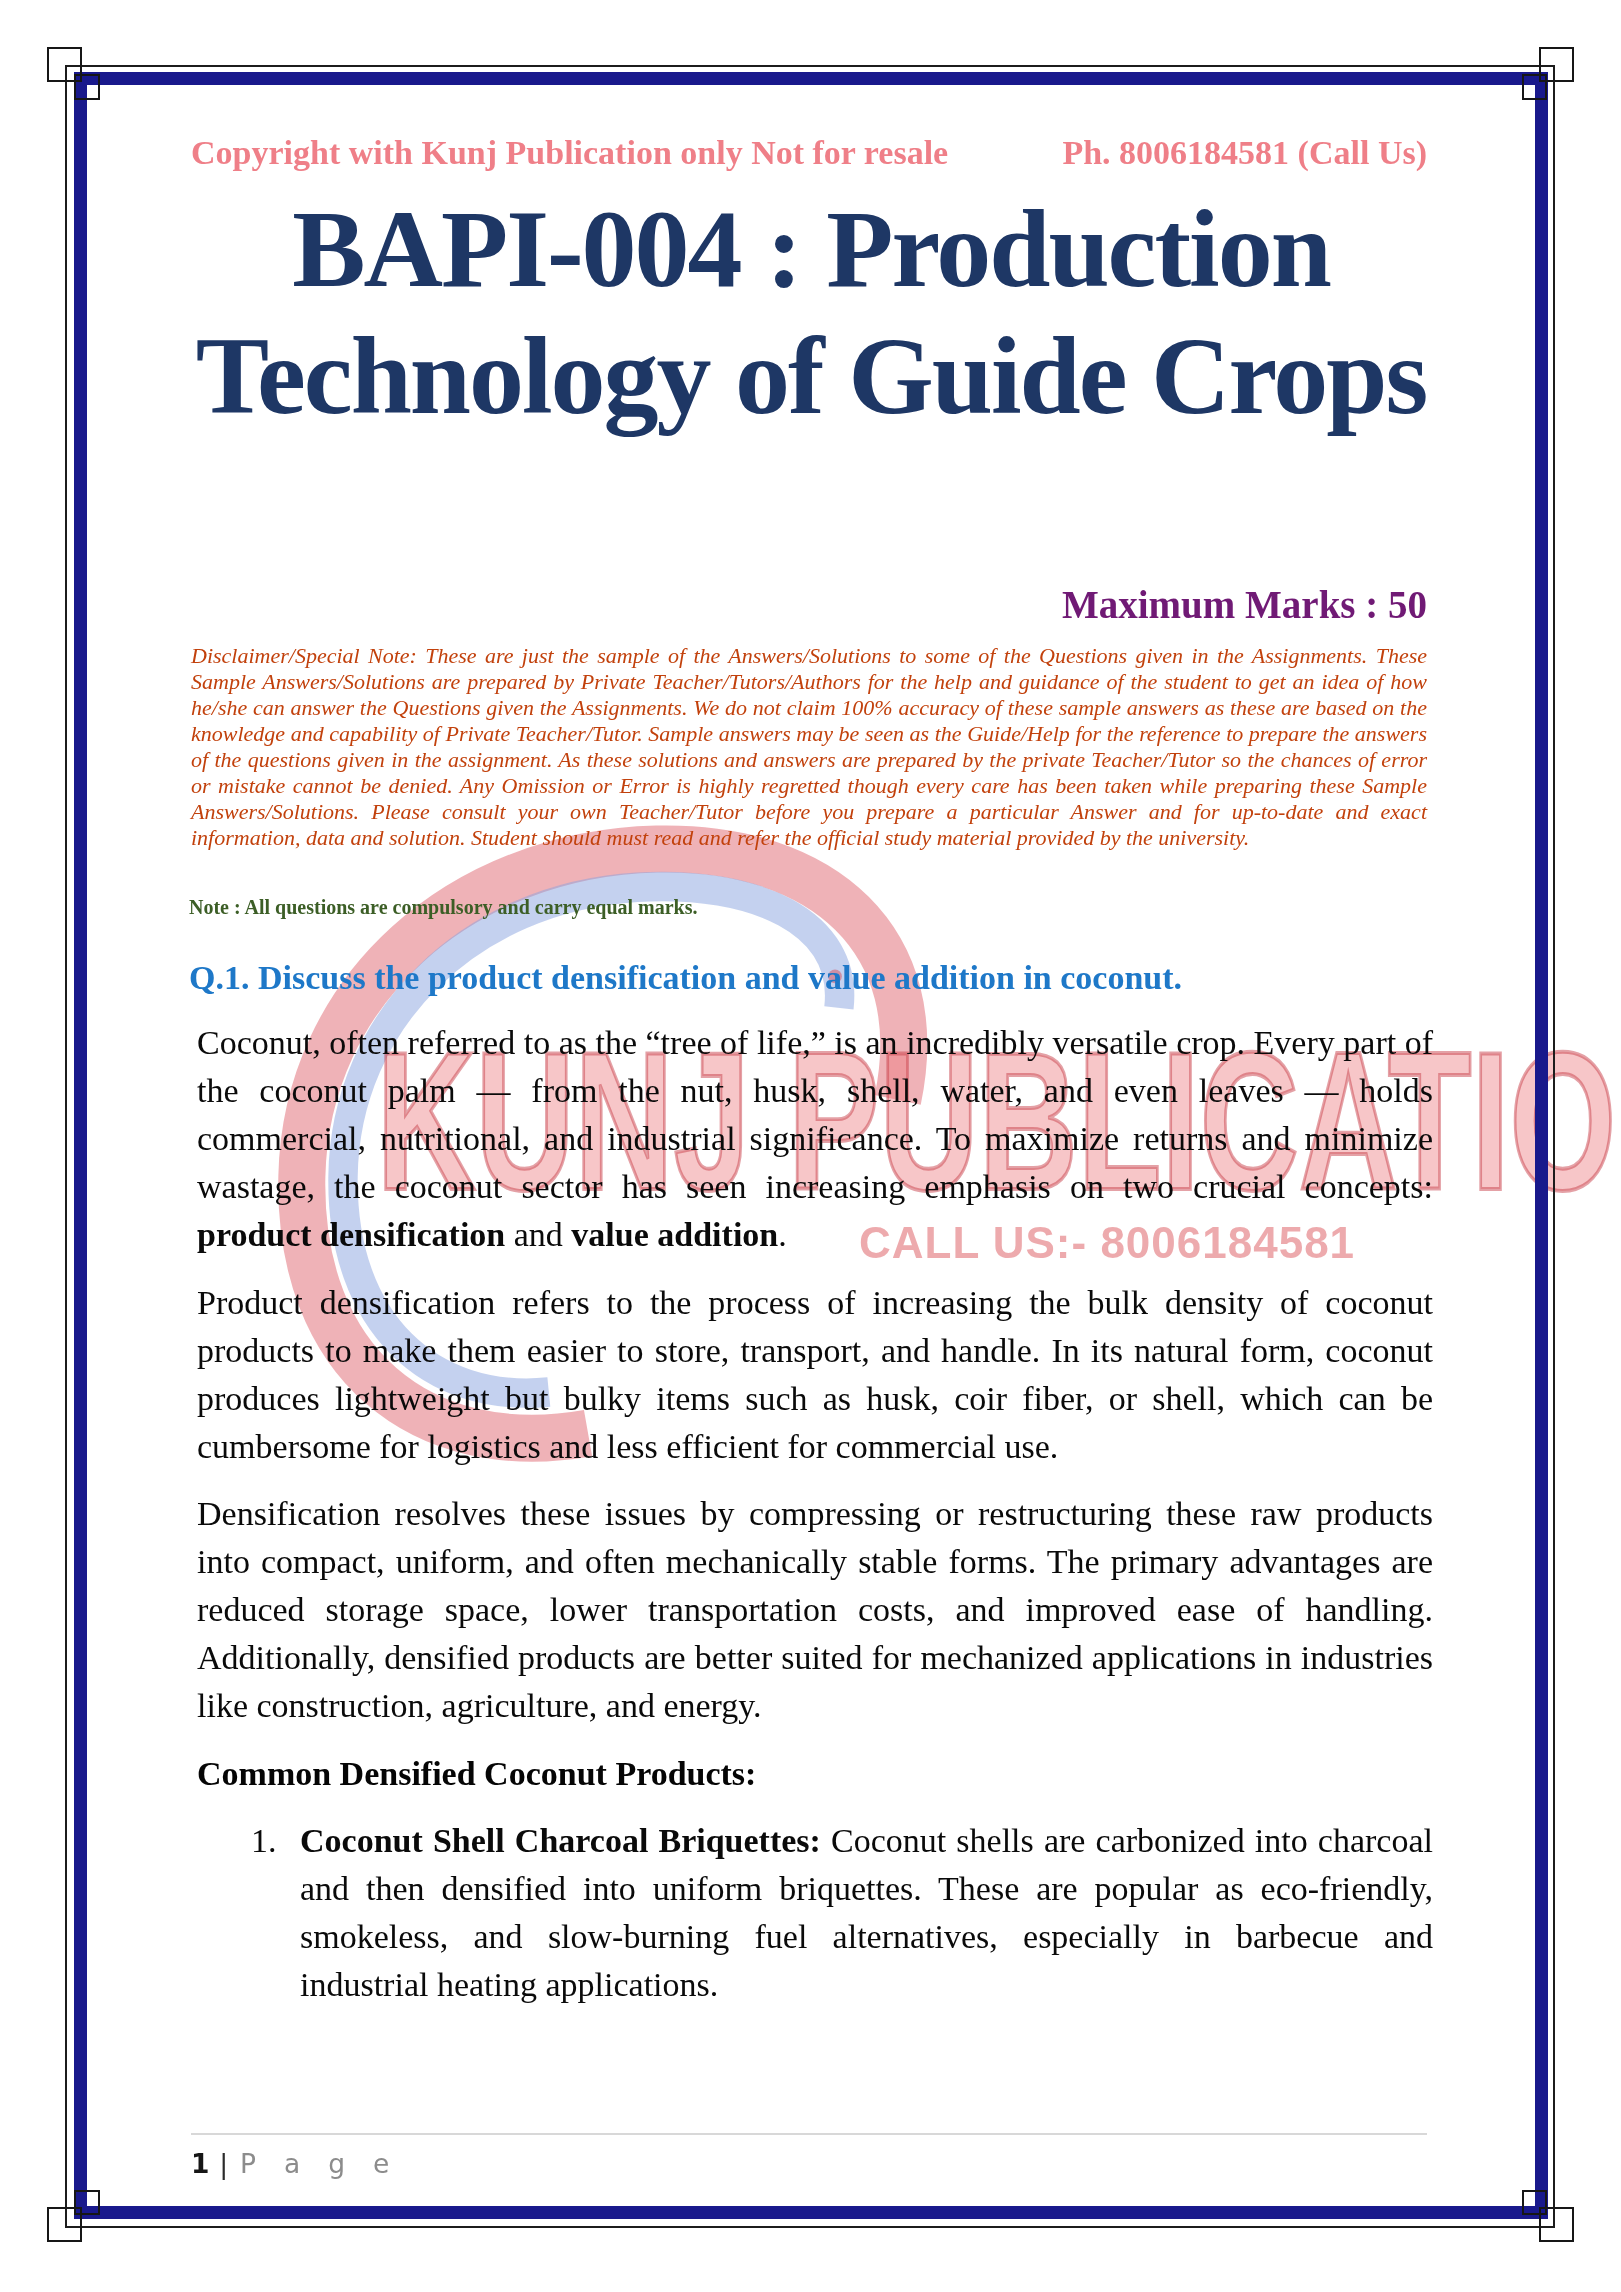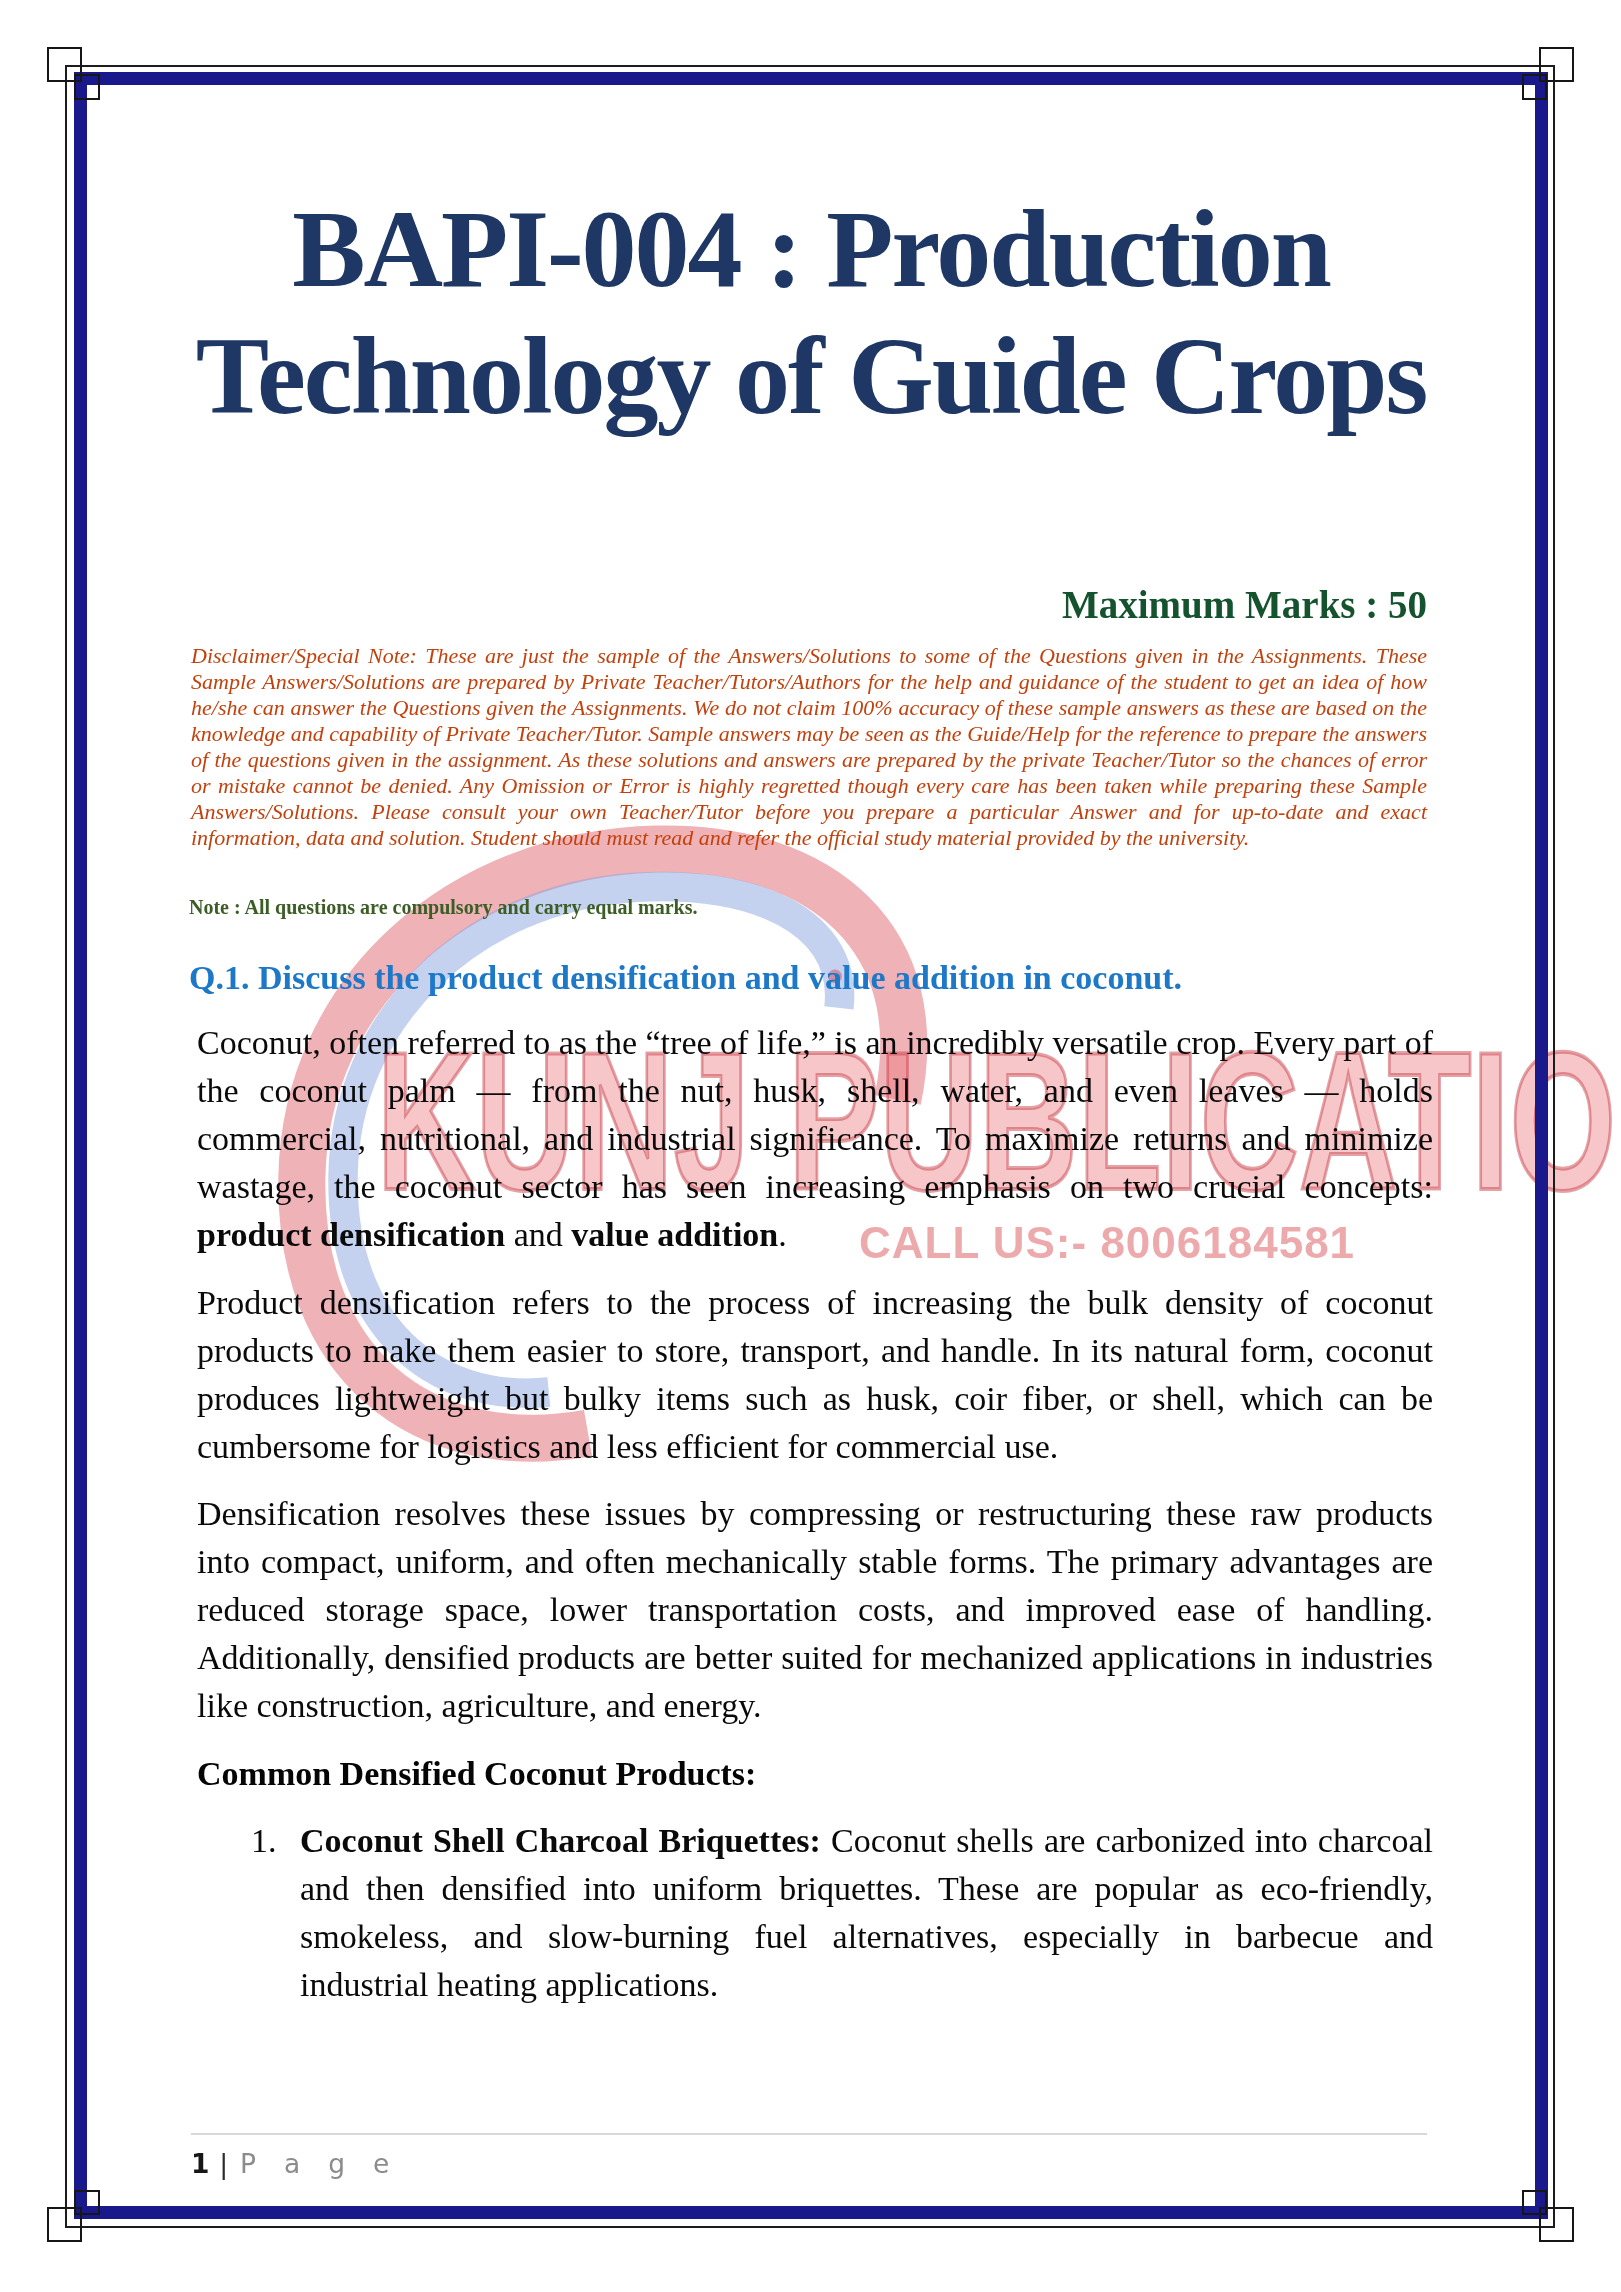--- a/index.html
+++ b/index.html
@@ -51,21 +51,21 @@
     display:flex; justify-content:space-between;
     font-weight:bold; font-size:34px; line-height:1.2; color:#EF7F88;
   }
   .doc-title {
     position:absolute; left:118px; top:186px; width:1386px; text-align:center;
     font-weight:bold; font-size:110px; line-height:127px; letter-spacing:-2px;
     color:#1E3765;
   }
   .max-marks {
     position:absolute; left:191px; top:582px; width:1236px; text-align:right;
-    font-weight:bold; font-size:39px; color:#14532d;
+    font-weight:bold; font-size:39px; color:#701a75;
   }
   .disclaimer {
     position:absolute; left:191px; top:643px; width:1236px;
     font-style:italic; font-size:22px; line-height:26px;
     text-align:justify; color:#c2410c;
   }
   .note-line {
     position:absolute; left:189px; top:896px; width:1274px;
     font-weight:bold; font-size:20px; color:#3C5E26; white-space:nowrap;
   }
@@ -105,20 +105,24 @@
     <path d="M 916 1122 C 950 960, 840 862, 670 866 C 470 871, 312 1010, 308 1200 C 304 1390, 430 1492, 600 1462" fill="none" stroke="rgba(214,62,74,0.40)" stroke-width="48"></path>
     <path d="M 856 1028 C 866 940, 770 898, 650 905 C 480 915, 352 1040, 350 1200 C 348 1350, 440 1432, 560 1420" fill="none" stroke="rgba(138,164,224,0.50)" stroke-width="30"></path>
     <circle cx="852" cy="996" r="7" fill="rgba(214,62,74,0.45)"></circle>
   </svg>
   <div class="wm-brand">KUNJ PUBLICATION</div>
   <div class="wm-call">CALL US:- 8006184581</div>
 </div>
 
 <div class="content">
 
+  <div class="copyright">
+    <span>Copyright with Kunj Publication only Not for resale</span>
+    <span>Ph. 8006184581 (Call Us)</span>
+  </div>
 
   <div class="doc-title">
     <div>BAPI-004 : Production</div>
     <div>Technology of Guide Crops</div>
   </div>
 
   <div class="max-marks">Maximum Marks : 50</div>
 
   <div class="disclaimer">Disclaimer/Special Note: These are just the sample of the Answers/Solutions to some of the Questions given in the Assignments. These Sample Answers/Solutions are prepared by Private Teacher/Tutors/Authors for the help and guidance of the student to get an idea of how he/she can answer the Questions given the Assignments. We do not claim 100% accuracy of these sample answers as these are based on the knowledge and capability of Private Teacher/Tutor. Sample answers may be seen as the Guide/Help for the reference to prepare the answers of the questions given in the assignment. As these solutions and answers are prepared by the private Teacher/Tutor so the chances of error or mistake cannot be denied. Any Omission or Error is highly regretted though every care has been taken while preparing these Sample Answers/Solutions. Please consult your own Teacher/Tutor before you prepare a particular Answer and for up-to-date and exact information, data and solution. Student should must read and refer the official study material provided by the university.</div>
 

